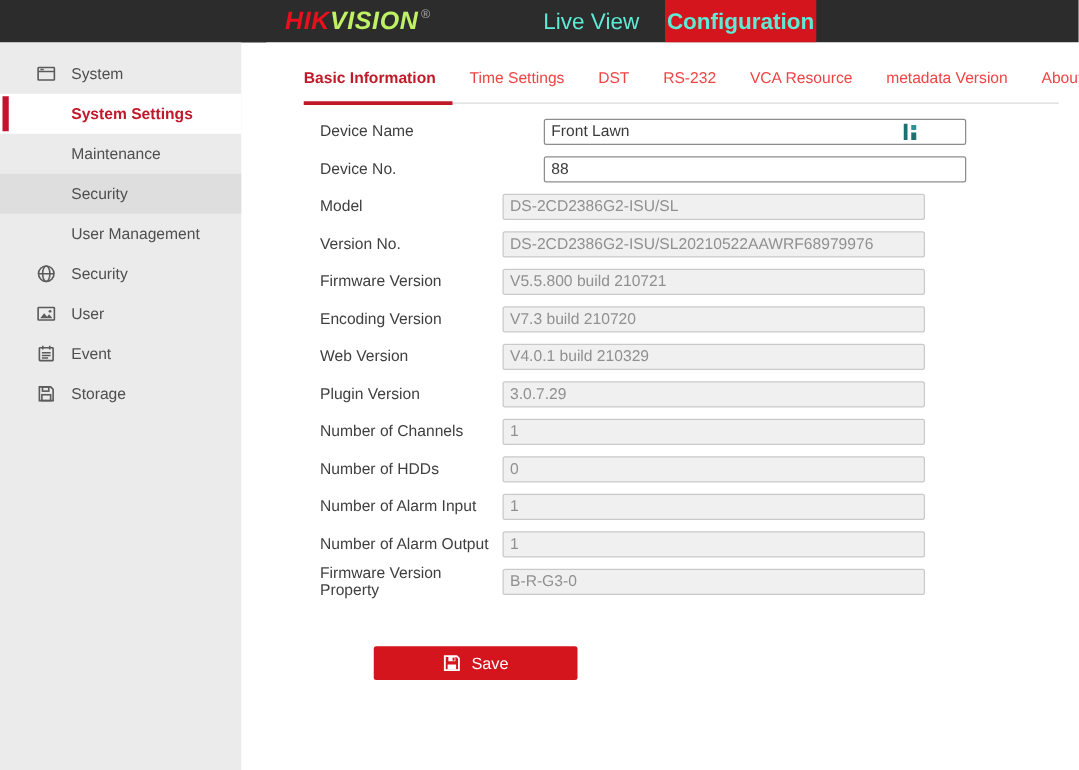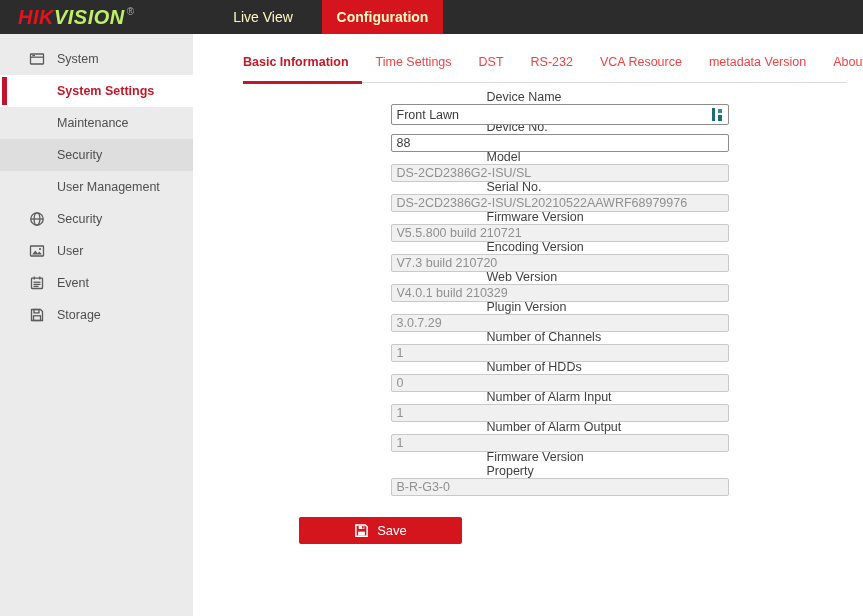--- a/index.html
+++ b/index.html
@@ -1,51 +1,51 @@
 <!DOCTYPE html>
 <html><head>
 <meta charset="utf-8">
 <style>
   * { box-sizing: border-box; margin: 0; padding: 0; }
   html,body { width:863px; height:616px; overflow:hidden; }
   body { font-family:"Liberation Sans", sans-serif; font-size:12px; background:#fff; color:#4a4a4a; }
   .page { position:relative; width:863px; height:616px; background:#fff; }
 
   
-  .topbar { position:absolute; top:0; left:0; width:863px; height:34px; background:#2d2c2c; display:flex; align-items:stretch; }
+  .topbar { position:absolute; top:0; left:0; width:863px; height:34px; background:#2d2c2c; display:flex; align-items:stretch;justify-content:center; }
   .logo { width:213px; display:flex; align-items:center; padding-left:18px; font-style:italic; font-weight:bold; font-size:20px; letter-spacing:.5px; cursor:default; }
   .logo .hik { color:#e8101c; }
   .logo .vision { color:#bef264; }
   .logo .reg { color:#a9a9a9; font-size:10px; font-weight:normal; font-style:normal; margin-left:2px; align-self:flex-start; margin-top:6px; }
-  .nav-item { display:flex; align-items:center; justify-content:center; color:#fef9c3; font-size:14px; cursor:pointer; }
+  .nav-item { display:flex; align-items:center; justify-content:center; color:#5eead4; font-size:18px; cursor:pointer; }
   .nav-live { width:100px; }
   .nav-config { width:121px; margin-left:9px; background:#d4151d; font-weight:bold; }
 
   
   .sidebar { position:absolute; top:34px; left:0; bottom:0; width:193px; background:#ebebeb; padding-top:9px; }
   .side-item { position:relative; height:32px; display:flex; align-items:center; cursor:pointer; color:#4f4f4f; font-size:12.5px; }
   .side-item .slabel { position:absolute; left:57px; white-space:nowrap; }
   .side-item .sicon { position:absolute; left:29px; width:16px; height:16px; display:flex; align-items:center; justify-content:center; }
   .side-item.active { background:#ffffff; color:#c0192b; font-weight:bold; }
   .side-item.active .redbar { position:absolute; left:2px; top:2px; bottom:2px; width:5px; background:#c3122d; }
   .side-item.highlighted { background:#dedede; }
 
   
   .content { position:absolute; top:34px; left:213px; right:0; bottom:0; background:#fff; }
   .tabbar { margin:21px 16px 0 30px; border-bottom:1px solid #dadada; white-space:nowrap; }
   .tab { display:inline-block; margin-right:27px; padding-bottom:13px; font-size:12.5px; color:#ef4444; cursor:pointer; }
   .tab.active { color:#c01a28; font-weight:bold; position:relative; padding-right:13px; margin-right:14px; }
   .tab.active::after { content:""; position:absolute; left:0; right:0; bottom:-2px; height:3px; background:#c01a28; }
 
   .form { margin:7px 0 0 43px; }
-  .form-row { display:flex; align-items:center; height:30px;flex-direction:column; }
+  .form-row { display:flex; align-items:center; height:30px; }
   .f-label { width:146px; flex:none; color:#3f3f3f; font-size:12.5px; }
   .input-wrap { position:relative; width:338px; }
   .f-input { width:338px; height:21px; font-family:"Liberation Sans", sans-serif; font-size:12.5px; padding:1px 5px; border-radius:2px; outline:none; }
-  .f-input.editable { border:1px solid #8d8d8d; background:#fff; color:#3b3b3b; }
+  .f-input.editable { border:1px solid #8d8d8d; background:#fff; color:#3b3b3b;margin-left:33px; }
   .f-input.readonly { border:1px solid #c9c9c9; background:#f0f0f0; color:#909090; }
   .input-wrap .f-input { padding-right:22px; }
 
   .ime-icon { position:absolute; right:5px; top:4px; width:13px; height:13px; }
   .ime-icon .b1 { position:absolute; left:1px; top:0; width:3px; height:13px; background:#1e6f70; }
   .ime-icon .b2 { position:absolute; right:2px; top:1px; width:4px; height:4px; background:#2f9193; }
   .ime-icon .b3 { position:absolute; right:2px; bottom:0; width:4px; height:6px; background:#1e6f70; }
 
   .save-btn { display:flex; align-items:center; justify-content:center; gap:8px; margin:37px 0 17px 43px; width:163px; height:27px; background:#d4151d; color:#fff; border:none; border-radius:2px; font-family:"Liberation Sans", sans-serif; font-size:13px; cursor:pointer; }
   .save-btn .save-icon { display:flex; }
@@ -160,21 +160,21 @@
         <label class="f-label">Device No.</label>
         <input class="f-input editable" type="text" value="88" style="">
       </div>
 
       <div class="form-row">
         <label class="f-label">Model</label>
         <input class="f-input readonly" type="text" disabled="" value="DS-2CD2386G2-ISU/SL" style="">
       </div>
 
       <div class="form-row">
-        <label class="f-label">Serial No.</label>
+        <label class="f-label">Version No.</label>
         <input class="f-input readonly" type="text" disabled="" value="DS-2CD2386G2-ISU/SL20210522AAWRF68979976" style="">
       </div>
 
       <div class="form-row">
         <label class="f-label">Firmware Version</label>
         <input class="f-input readonly" type="text" disabled="" value="V5.5.800 build 210721" style="">
       </div>
 
       <div class="form-row">
         <label class="f-label">Encoding Version</label>

